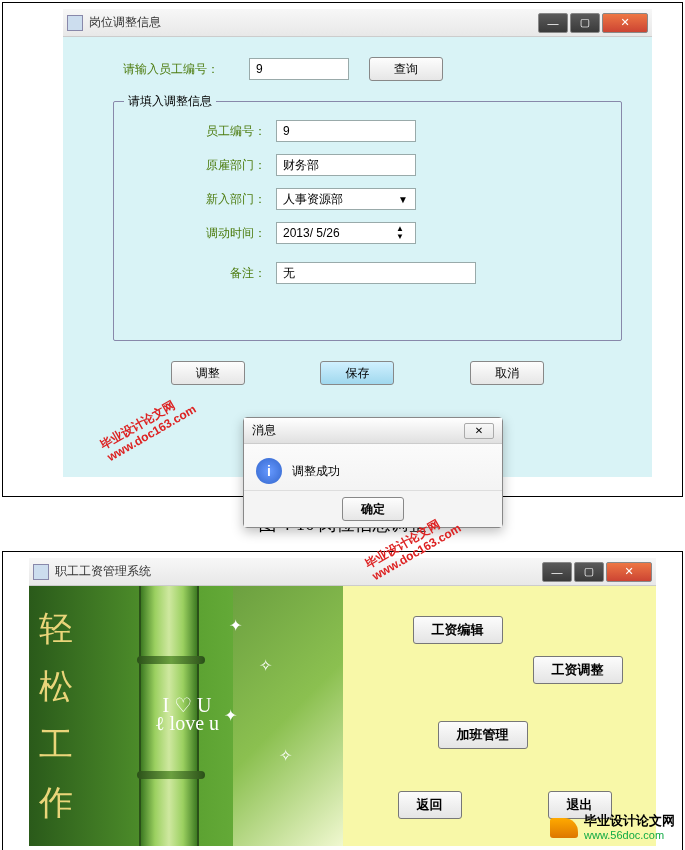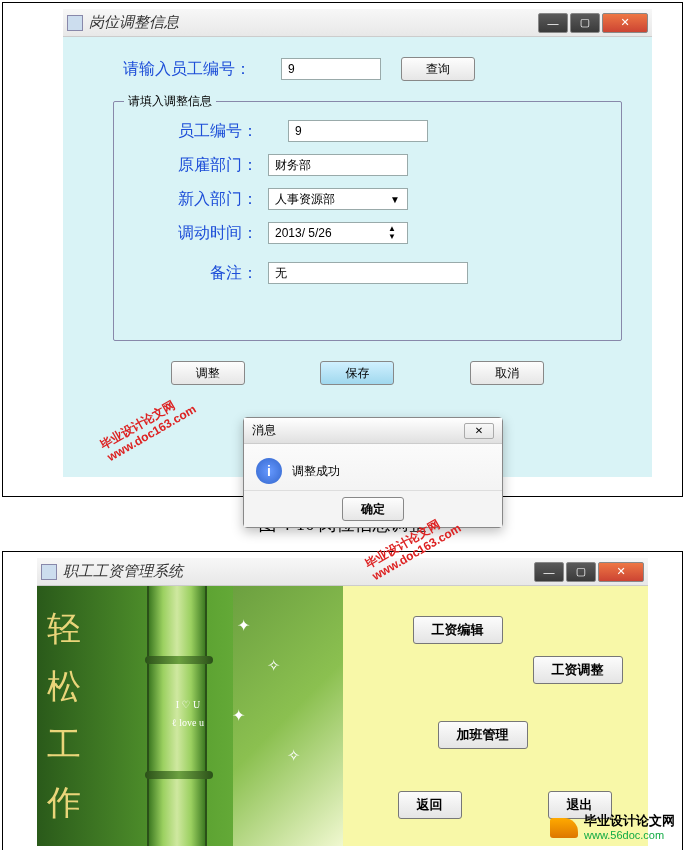--- a/index.html
+++ b/index.html
@@ -4,44 +4,44 @@
   <style>
     * { box-sizing: border-box; margin: 0; padding: 0; }
     body { width: 685px; height: 850px; background: #fff; font-family: "Microsoft YaHei", Arial, sans-serif; font-size: 12px; position: relative; }
     
     .outer-frame { border: 1px solid #000; position: relative; margin: 2px; }
     
     
     .window { background: #fff; position: relative; }
     .titlebar { background: linear-gradient(#f7f7f7, #e8e8e8); border-bottom: 1px solid #ccc; height: 28px; display: flex; align-items: center; padding: 0 4px; }
     .titlebar-icon { width: 16px; height: 16px; background: #cde; border: 1px solid #88a; margin-right: 6px; }
-    .titlebar-title { flex: 1; font-size: 15px; color: #333; font-style: italic; }
+    .titlebar-title { flex: 1; font-size: 12px; color: #333; }
     .titlebar-controls { display: flex; gap: 2px; }
     .tbc { width: 30px; height: 20px; border: 1px solid #888; border-radius: 2px; display: flex; align-items: center; justify-content: center; font-size: 11px; color: #fff; }
     .tbc.min { background: linear-gradient(#5a5a5a,#3a3a3a); }
     .tbc.max { background: linear-gradient(#5a5a5a,#3a3a3a); }
     .tbc.close { background: linear-gradient(#e74,#c43); width: 46px; }
     
     
     .win1-body { background: #d9f3f6; padding: 20px 30px 20px 30px; height: 440px; position: relative; }
     .row { display: flex; align-items: center; margin-bottom: 12px; }
-    .label { width: 100px; text-align: right; margin-right: 10px; font-size: 16px; color: #1d4ed8; }
+    .label { width: 100px; text-align: right; margin-right: 10px; font-size: 12px; color: #4d7c0f; }
     .input { height: 22px; border: 1px solid #9aa; background: #fff; padding: 0 6px; font-size: 12px; }
     .input.w100 { width: 100px; }
     .input.w140 { width: 140px; }
     .input.w200 { width: 200px; }
     .btn { height: 24px; background: linear-gradient(#fdfdfd,#e6e6e6); border: 1px solid #888; border-radius: 3px; padding: 0 24px; font-size: 12px; cursor: pointer; display: inline-flex; align-items: center; justify-content: center; }
     .btn.save { background: linear-gradient(#d0f0ff,#a0d8ee); text-align: right; }
     .select-wrap { position: relative; display: inline-flex; align-items: center; }
     .select-arrow { font-size: 10px; margin-left: -18px; pointer-events: none; }
     .spinner-arrows { display: inline-flex; flex-direction: column; margin-left: -20px; font-size: 8px; line-height: 8px; pointer-events: none; }
     
     .top-row { display: flex; align-items: center; gap: 20px; margin-bottom: 20px; margin-left: 30px; }
     
-    .groupbox { border: 1px solid #88a; border-radius: 2px; padding: 18px 10px 10px 4px; position: relative; margin-left: 20px; height: 240px; }
+    .groupbox { border: 1px solid #88a; border-radius: 2px; padding: 18px 10px 10px 12px; position: relative; margin-left: 20px; height: 240px; }
     .groupbox-title { position: absolute; top: -9px; left: 10px; background: #d9f3f6; padding: 0 4px; font-size: 12px; }
     
     .bottom-buttons { display: flex; justify-content: space-around; margin-top: 20px; padding: 0 40px; }
     
     
     .msg-dialog { position: absolute; left: 180px; top: 380px; width: 260px; background: linear-gradient(#fff,#eee); border: 1px solid #888; border-radius: 4px; box-shadow: 0 4px 12px rgba(0,0,0,.25); }
     .msg-title { height: 26px; display: flex; align-items: center; padding: 0 8px; background: linear-gradient(#fff,#e0e0e0); border-bottom: 1px solid #ccc; font-size: 12px; }
     .msg-title-close { margin-left: auto; width: 30px; height: 16px; border: 1px solid #aaa; border-radius: 2px; text-align: center; font-size: 10px; line-height: 14px; }
     .msg-body { padding: 14px 12px 6px 12px; display: flex; align-items: center; gap: 10px; font-size: 12px; }
     .msg-icon { width: 26px; height: 26px; border-radius: 50%; background: radial-gradient(#69f,#36c); display: flex; align-items: center; justify-content: center; color: #fff; font-weight: bold; font-size: 14px; }
@@ -51,21 +51,21 @@
     
     
     .watermark { position: absolute; transform: rotate(-30deg); color: #d22; font-size: 12px; line-height: 14px; pointer-events: none; font-weight: bold; text-align: left; }
     
     
     .win2-body { display: flex; height: 260px; }
     .left-panel { flex: 1; background: linear-gradient(90deg,#2a5a1a,#5aa030,#7ac048); position: relative; overflow: hidden; }
     .bamboo-text { position: absolute; left: 10px; top: 14px; font-size: 34px; color: #ead57a; font-family: KaiTi, STKaiti, serif; line-height: 58px; letter-spacing: 2px; }
     .bamboo-stalk { position: absolute; left: 110px; top: 0; width: 60px; height: 100%; background: linear-gradient(90deg,#3d7a22,#9bd060,#cfe8a0,#9bd060,#3d7a22); border-left: 2px solid #2a5018; border-right: 2px solid #2a5018; }
     .bamboo-node { position: absolute; left: -4px; width: 68px; height: 8px; background: linear-gradient(90deg,#2a5018,#6ca040,#2a5018); border-radius: 4px; }
-    .heart-text { position: absolute; left: 135px; top: 110px; color: #fff; font-family: cursive; font-size: 10px; text-align: center; line-height: 18px; }
+    .heart-text { position: absolute; left: 126px; top: 110px; color: #fff; font-family: cursive; font-size: 20px; text-align: center; line-height: 18px; }
     .bg-leaves { position: absolute; right: 0; top: 0; width: 110px; height: 100%; background: linear-gradient(135deg,#6ca040,#8bc050,#f0f8d0); }
     .sparkle { position: absolute; color: #fff; font-size: 16px; }
     
     .right-panel { flex: 1; background: #f8f8a8; position: relative; text-align: right; }
     .menu-btn { position: absolute; height: 28px; padding: 0 18px; background: linear-gradient(#fcfcfc,#e4e4e4); border: 1px solid #777; border-radius: 3px; font-size: 13px; font-weight: bold; display: flex; align-items: center; justify-content: center; cursor: pointer; }
     
     .footer-logo { position: absolute; right: 10px; bottom: 8px; display: flex; align-items: center; gap: 6px; font-size: 13px; }
     .footer-logo-icon { width: 28px; height: 20px; background: linear-gradient(#fa0,#d70); border-radius: 3px 14px 3px 3px; }
     .footer-logo-text { line-height: 14px; }
     .footer-logo-text .t1 { font-weight: bold; }
@@ -89,21 +89,21 @@
     <div class="win1-body">
       <div class="top-row">
         <span class="label" style="width:auto;">请输入员工编号：</span>
         <input class="input w100" value="9" style="">
         <button class="btn">查询</button>
       </div>
 
       <div class="groupbox">
         <div class="groupbox-title">请填入调整信息</div>
 
-        <div class="row" style="margin-left:40px;gap:20px;">
+        <div class="row" style="margin-left:40px;">
           <span class="label">员工编号：</span>
           <input class="input w140" value="9" style="">
         </div>
         <div class="row" style="margin-left:40px;">
           <span class="label">原雇部门：</span>
           <input class="input w140" value="财务部" style="">
         </div>
         <div class="row" style="margin-left:40px;">
           <span class="label">新入部门：</span>
           <span class="select-wrap">
@@ -151,21 +151,21 @@
   <div class="watermark" style="left:95px; top:410px; white-space:pre;">毕业设计论文网
 www.doc163.com</div>
 </div>
 
 <div class="caption">图 4-16 岗位信息调整</div>
 
 <div class="outer-frame" style="height:300px; position:relative;">
   <div class="watermark" style="left:360px; top:-20px; white-space:pre; z-index:10;">毕业设计论文网
 www.doc163.com</div>
 
-  <div class="window" style="margin:6px 34px;">
+  <div class="window" style="margin:6px 26px;">
     <div class="titlebar">
       <div class="titlebar-icon"></div>
       <div class="titlebar-title">职工工资管理系统</div>
       <div class="titlebar-controls">
         <div class="tbc min">—</div>
         <div class="tbc max">▢</div>
         <div class="tbc close">✕</div>
       </div>
     </div>
     <div class="win2-body">

